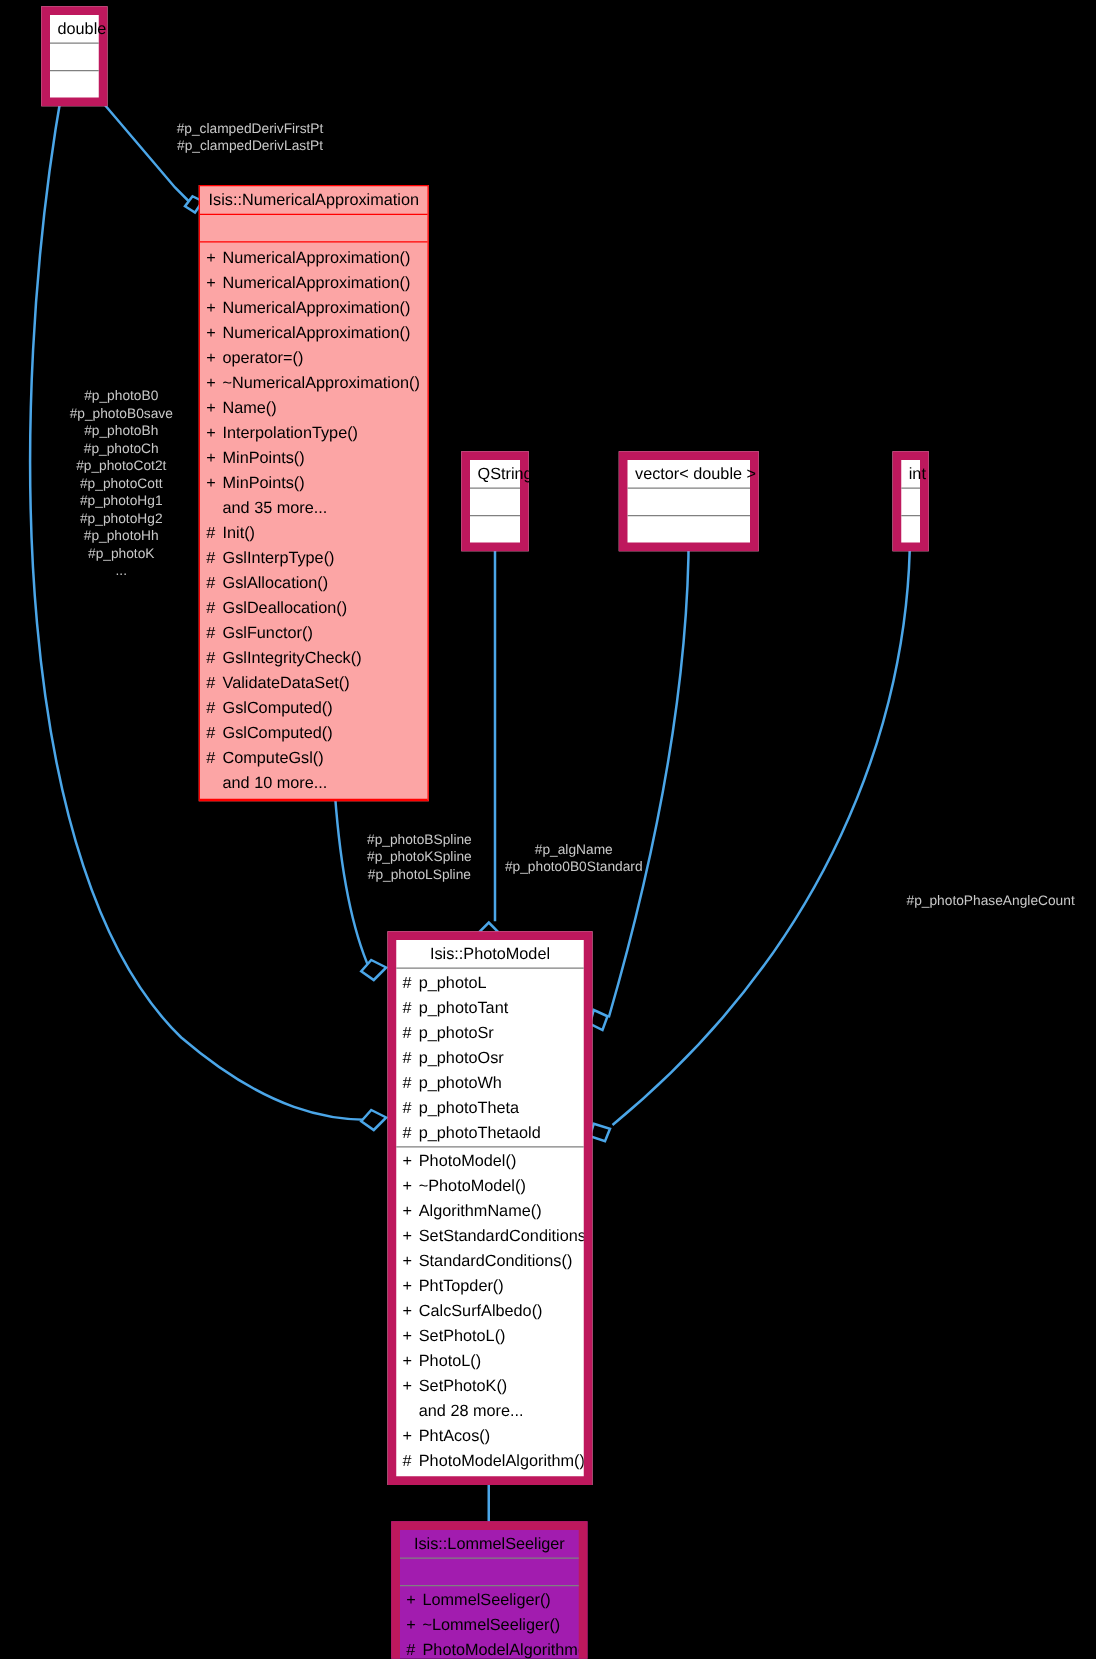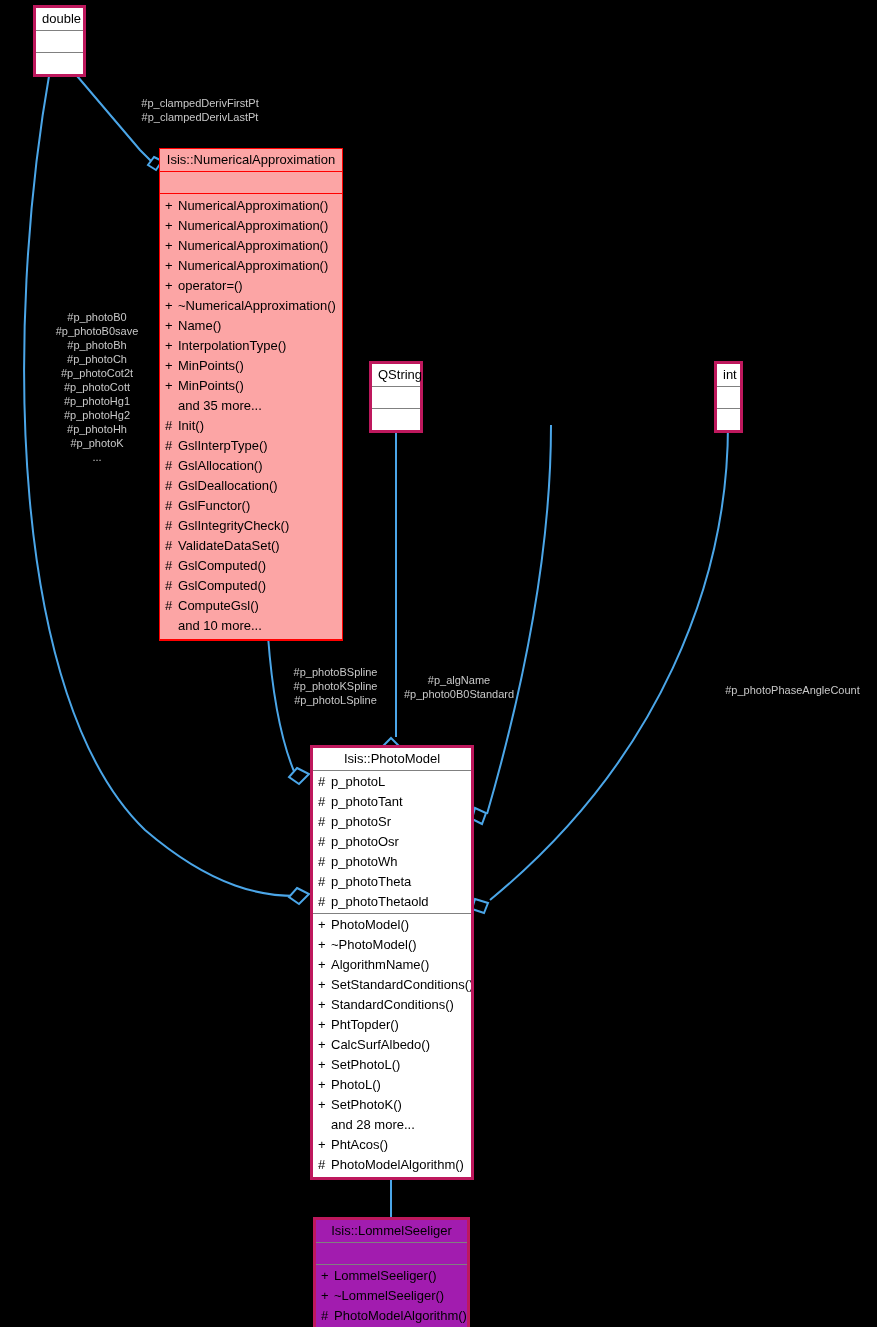--- a/index.html
+++ b/index.html
@@ -27,21 +27,21 @@
     top: 0;
     width: 877px;
     height: 1327px;
     pointer-events: none;
   }
 
   
   .clsbox {
     position: absolute;
     box-sizing: border-box;
-    border: 3px solid #be185d;
+    border: 7px solid #be185d;
     background: #ffffff;
     color: #000000;
   }
   .clsbox .title {
     text-align: center;
     font-size: 13px;
     line-height: 15px;
     padding: 3px 6px 4px 6px;
     white-space: nowrap;
     border-bottom: 1px solid #808080;
@@ -168,20 +168,25 @@
         <div class="row"><span class="vis"></span><span>and 10 more...</span></div>
       </div>
   </div>
 
   <div class="clsbox stub" style="left:369px; top:361px; width:54px;">
     <div class="title">QString</div>
     <div class="empty-a"></div>
     <div class="empty-b"></div>
   </div>
 
+  <div class="clsbox stub" style="left:495px; top:361px; width:112px;">
+    <div class="title">vector&lt; double &gt;</div>
+    <div class="empty-a"></div>
+    <div class="empty-b"></div>
+  </div>
 
   <div class="clsbox stub" style="left:714px; top:361px; width:29px;">
     <div class="title">int</div>
     <div class="empty-a"></div>
     <div class="empty-b"></div>
   </div>
 
   <div class="clsbox" style="left:310px; top:745px; width:164px;">
     <div class="title">Isis::PhotoModel</div>
     <div class="compartment" style="padding-top:1px; padding-bottom:1px;">
@@ -236,15 +241,15 @@
 ...</div>
 
   <div class="edge-label" style="left:283px; top:665px; width:105px;">#p_photoBSpline
 #p_photoKSpline
 #p_photoLSpline</div>
 
   <div class="edge-label" style="left:396px; top:673px; width:126px;">#p_algName
 #p_photo0B0Standard</div>
 
 
-  <div class="edge-label" style="left:710px; top:683px; width:165px;">#p_photoPhaseAngleCount</div>
+  <div class="edge-label" style="left:710px; top:714px; width:165px;">#p_photoPhaseAngleCount</div>
 
 </div>
 
 </body></html>

